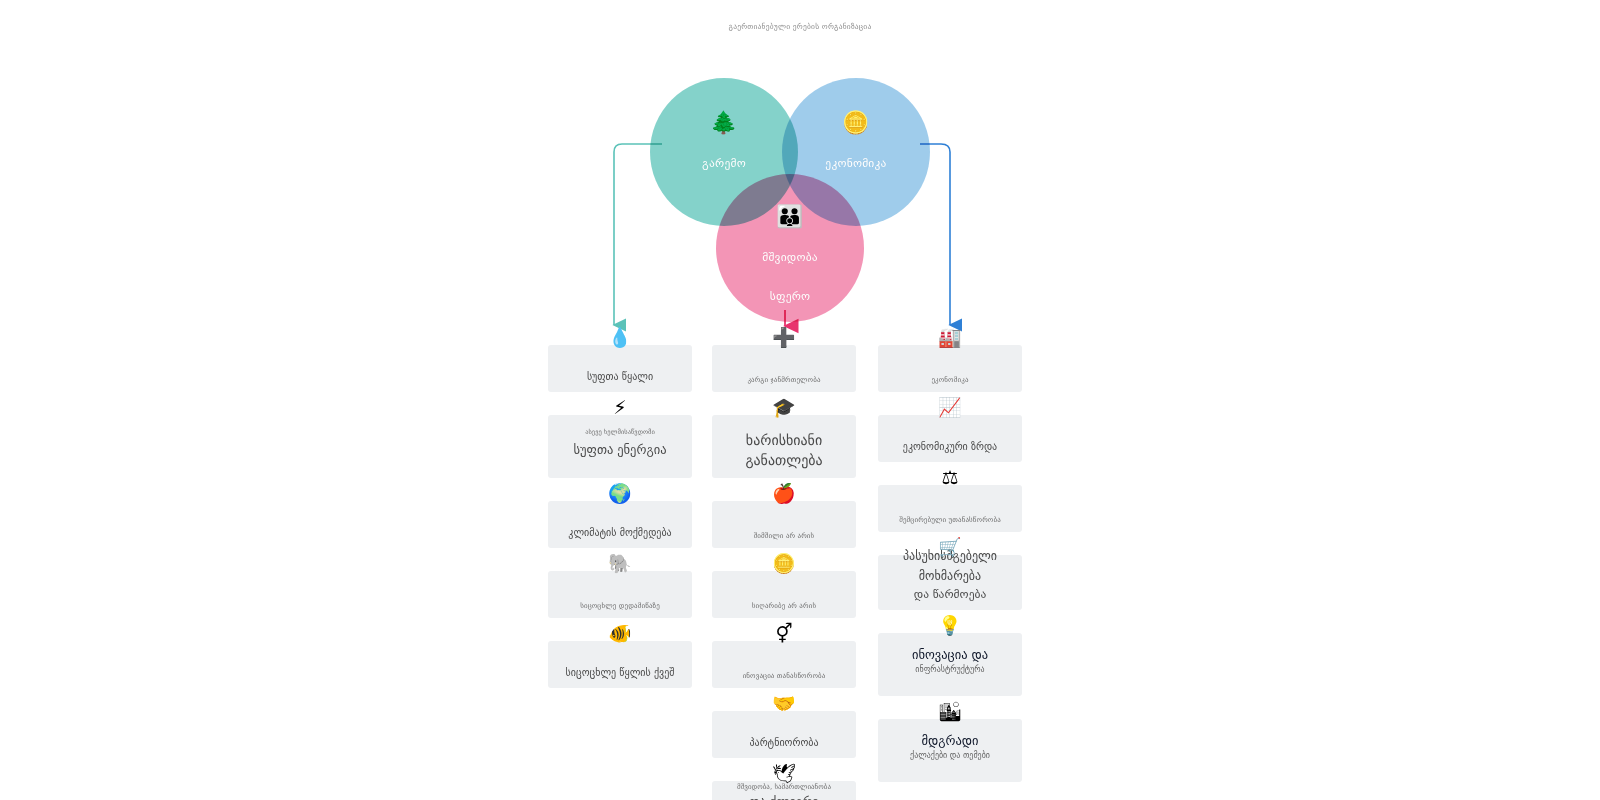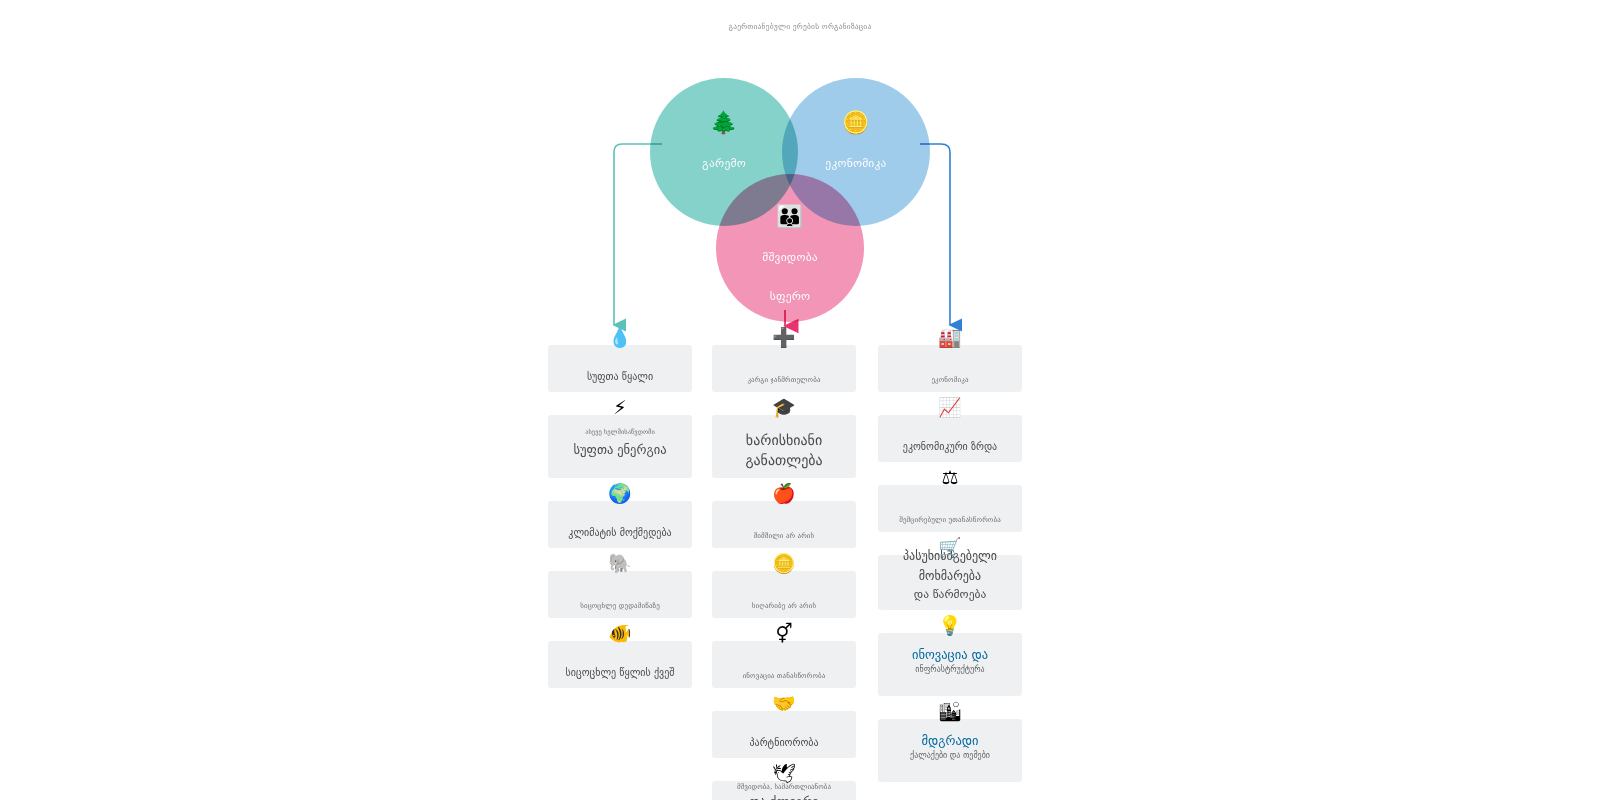--- a/index.html
+++ b/index.html
@@ -75,21 +75,21 @@
   .card.small .txt { font-size: 7px; line-height: 10px; color: #6c6c6c; letter-spacing: .1px; }
   
   .card.big2 { height: 63px; padding-top: 16px; }
   .card.big2 .txt { font-size: 14px; line-height: 20px; font-family: Liberation Serif, serif; }
   
   .card.stack { height: 63px; padding-top: 12px; justify-content: flex-start; }
   .card.stack .sub { font-size: 6.5px; line-height: 10px; color: #6f6f6f; text-align: center; }
   .card.stack .main { font-size: 12.5px; line-height: 20px; color: #4a4a4a; text-align: left; margin-top: 3px; }
   
   .card.stack2 { height: 63px; padding-top: 12px; justify-content: flex-start; }
-  .card.stack2 .main { font-size: 12.5px; line-height: 19px; color: #0369a1; text-align: center; }
+  .card.stack2 .main { font-size: 12.5px; line-height: 19px; color: #0f172a; text-align: center; }
   .card.stack2 .sub { font-size: 8px; line-height: 12px; color: #5f5f5f; text-align: right; }
   
   .card.small2 { height: 55px; padding-top: 15px; }
   .card.small2 .txt { font-size: 7px; line-height: 11px; color: #6c6c6c; }
 </style>
 </head>
 <body>
 
 <div id="canvas">
 

